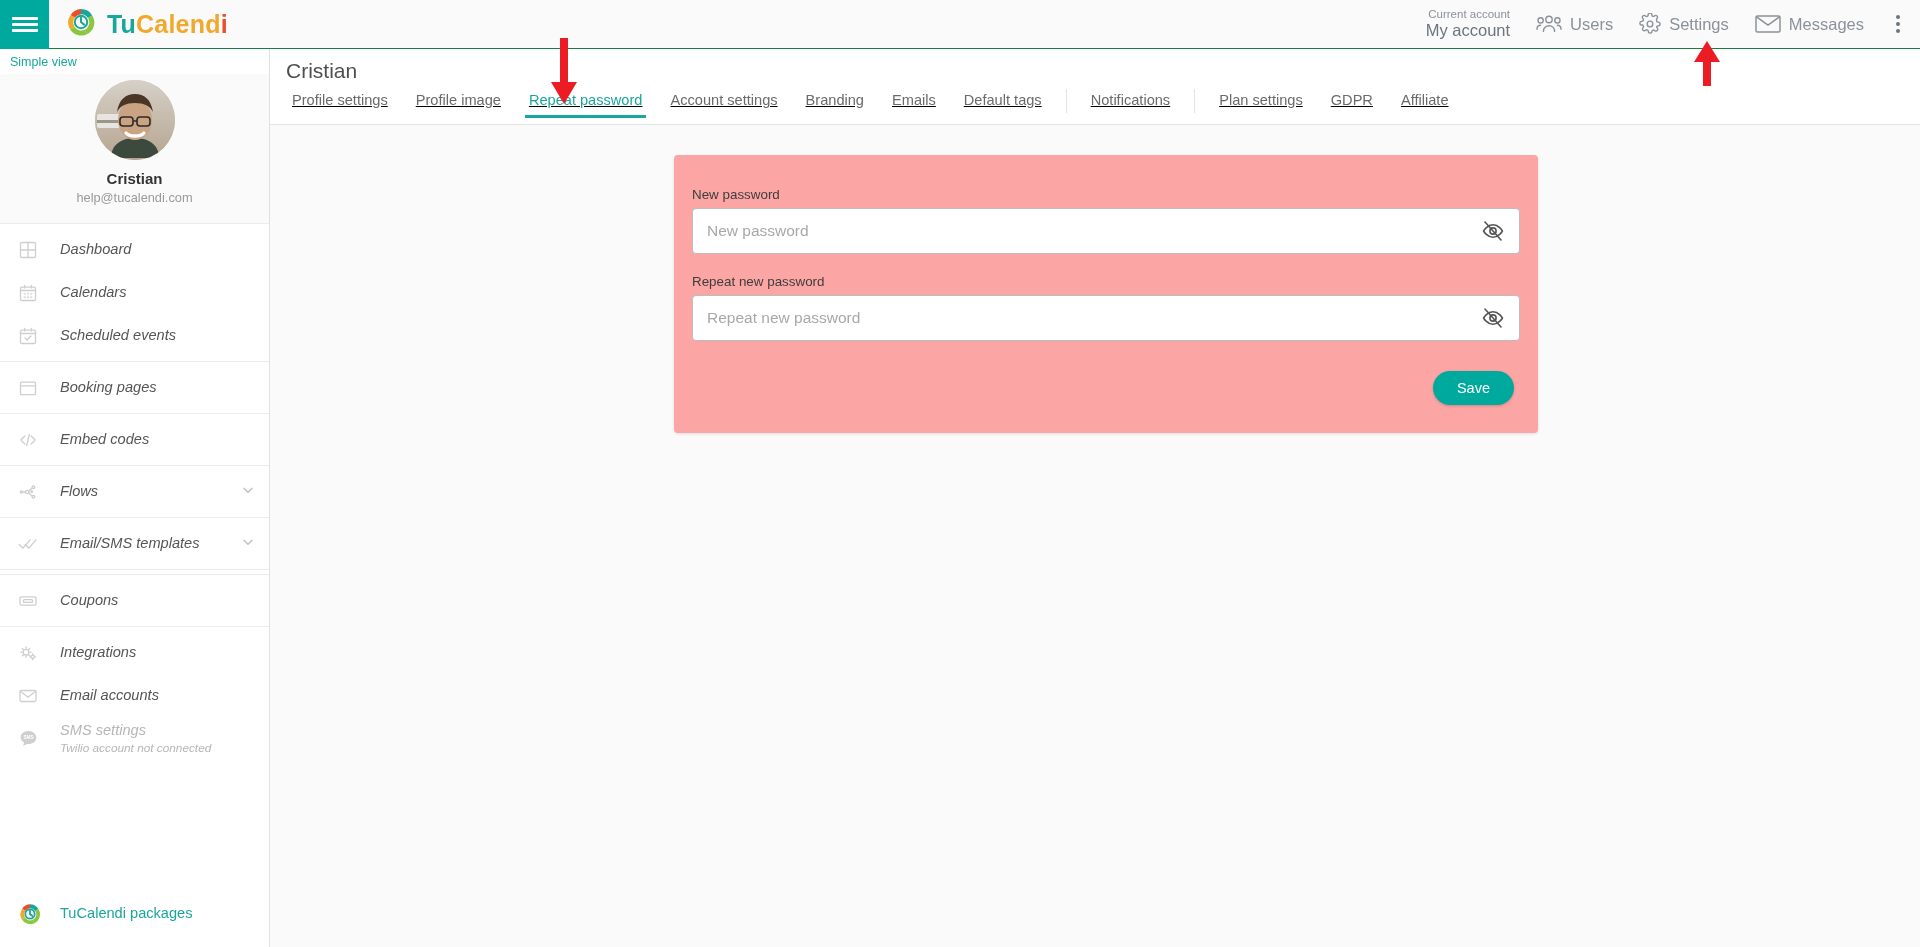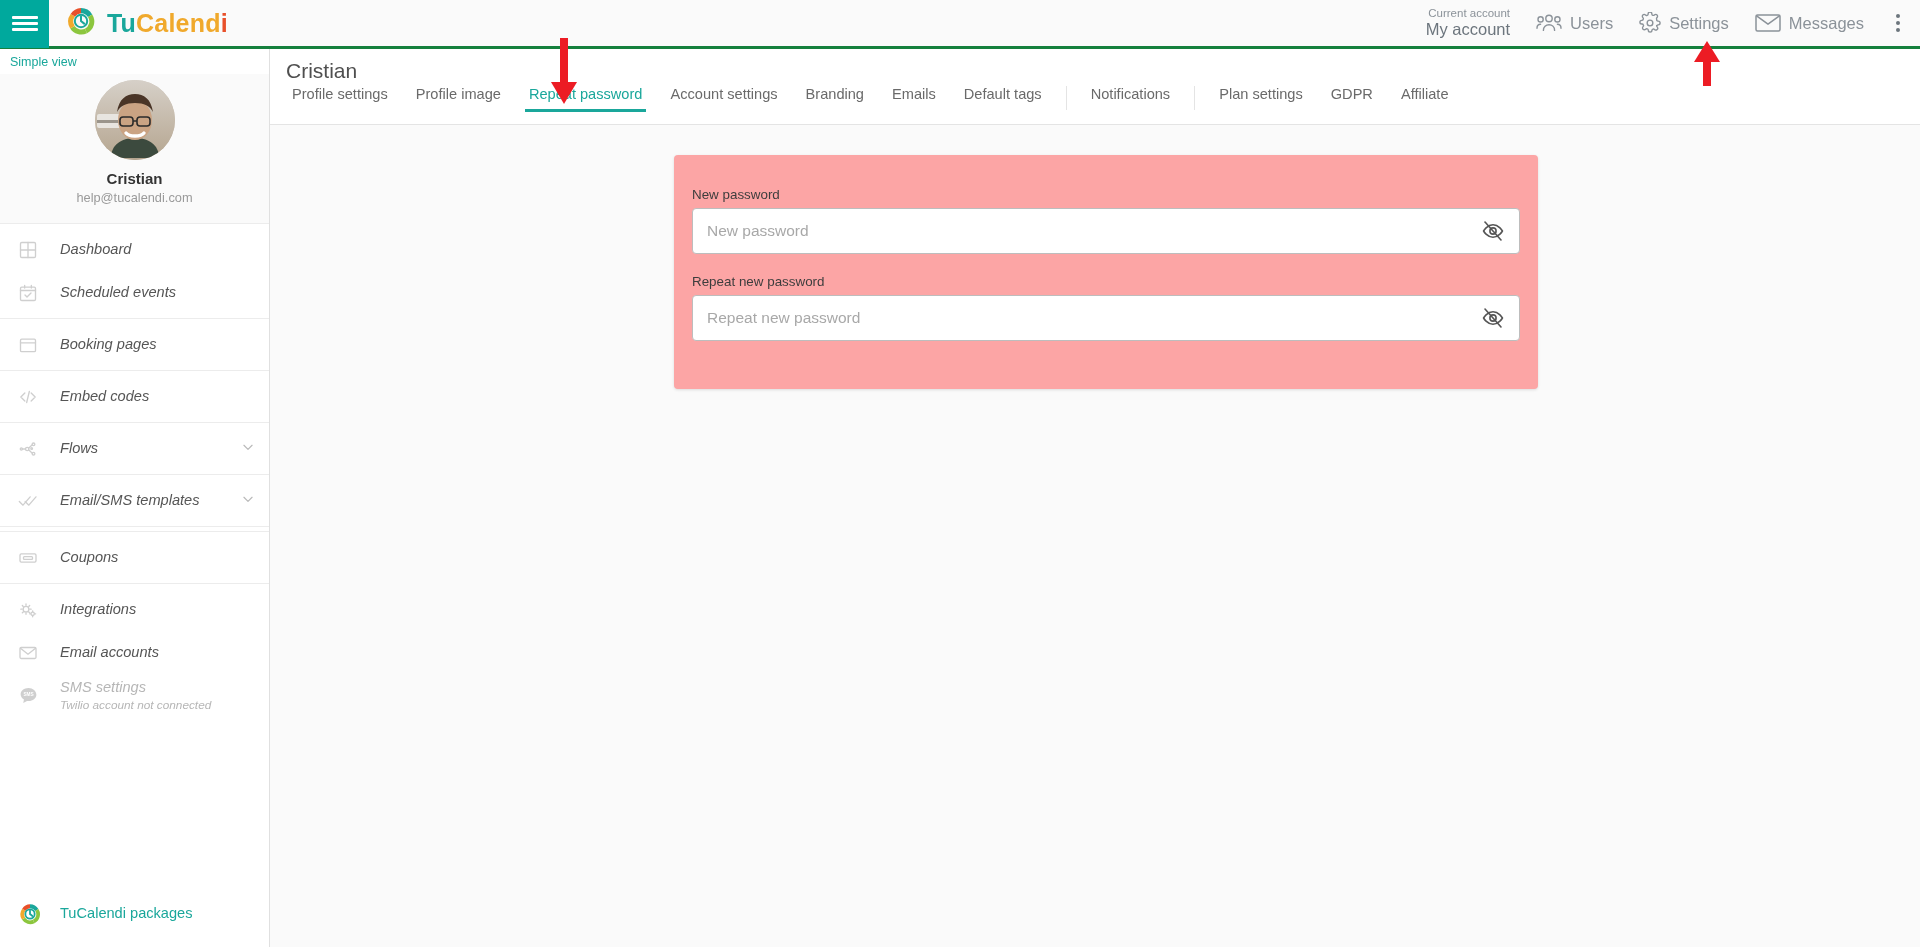--- a/index.html
+++ b/index.html
@@ -8,21 +8,21 @@
     font-family: "Liberation Sans", sans-serif;
     background: #ffffff;
     overflow: hidden;
   }
 
   
   .topbar {
     position: absolute; top: 0; left: 0;
     width: 1920px; height: 49px;
     background: #fafafa;
-    border-bottom: 3px solid #15803d;
+    border-bottom: 1px solid #15803d;
     display: flex; align-items: center;
   }
   .hamburger-box {
     width: 49px; height: 49px;
     background: #00a99d;
     display: flex; align-items: center; justify-content: center;
     cursor: pointer;
     flex: 0 0 49px;
   }
   .hamburger-box .bar {
@@ -124,23 +124,24 @@
     border-bottom: 1px solid #e4e4e4;
     height: 76px;
     padding: 0 0 0 8px;
     position: relative;
   }
   .page-title {
     font-size: 21px; color: #4f4f4f;
     padding: 10px 0 0 8px;
   }
   .tabs {
-    display: flex; align-items: flex-start;
+    display: flex; align-items: center;
     position: absolute; bottom: 0; left: 8px;
     height: 38px;
+    text-decoration: underline;
   }
   .tab {
     font-size: 14.6px; color: #6a6a6a;
     padding: 0 14px 10px 14px;
     cursor: pointer; white-space: nowrap;
     position: relative;
   }
   .tab.active { color: #1aa79b; }
   .tab.active::after {
     content: ""; position: absolute;
@@ -324,20 +325,32 @@
         </span>
         <span class="nav-text">
           <span class="nav-label">Dashboard</span>
         </span>
       </div>
       <div class="nav-item">
         <span class="nav-ico">
           <svg width="20" height="20" viewBox="0 0 24 24" fill="none" stroke="#cfcfcf" stroke-width="1.6" stroke-linecap="round" stroke-linejoin="round">
             <rect x="3" y="5" width="18" height="16" rx="1.5"></rect>
             <path d="M3 9h18M8 3v3M16 3v3"></path>
+            <path d="M7.5 13h1.2M11.4 13h1.2M15.3 13h1.2M7.5 17h1.2M11.4 17h1.2M15.3 17h1.2"></path>
+          </svg>
+        </span>
+        <span class="nav-text">
+          <span class="nav-label">Calendars</span>
+        </span>
+      </div>
+      <div class="nav-item">
+        <span class="nav-ico">
+          <svg width="20" height="20" viewBox="0 0 24 24" fill="none" stroke="#cfcfcf" stroke-width="1.6" stroke-linecap="round" stroke-linejoin="round">
+            <rect x="3" y="5" width="18" height="16" rx="1.5"></rect>
+            <path d="M3 9h18M8 3v3M16 3v3"></path>
             <path d="M8.4 14.4l2.4 2.4 4.8-4.8"></path>
           </svg>
         </span>
         <span class="nav-text">
           <span class="nav-label">Scheduled events</span>
         </span>
       </div>
       <div class="nav-divider"></div>
       <div class="nav-item">
         <span class="nav-ico">
@@ -509,20 +522,23 @@
         <button class="eye-btn">
           <svg width="24" height="24" viewBox="0 0 24 24" fill="none" stroke="#555" stroke-width="1.6">
             <path d="M2.6 12S6 5.8 12 5.8 21.4 12 21.4 12 18 18.2 12 18.2 2.6 12 2.6 12z"></path>
             <circle cx="12" cy="12" r="3.1"></circle>
             <path d="M4 3 L20 21" stroke-linecap="round"></path>
           </svg>
         </button>
       </div>
     </div>
 
+    <div class="card-actions">
+      <button class="save-btn">Save</button>
+    </div>
   </div>
 </div>
 
 <div class="arrow arrow-down">
   <svg width="30" height="68" viewBox="0 0 30 68">
     <rect x="11" y="0" width="8" height="46" fill="#ec1c24"></rect>
     <path d="M15 66 L2 44 L28 44 Z" fill="#ec1c24"></path>
   </svg>
 </div>
 <div class="arrow arrow-up">

